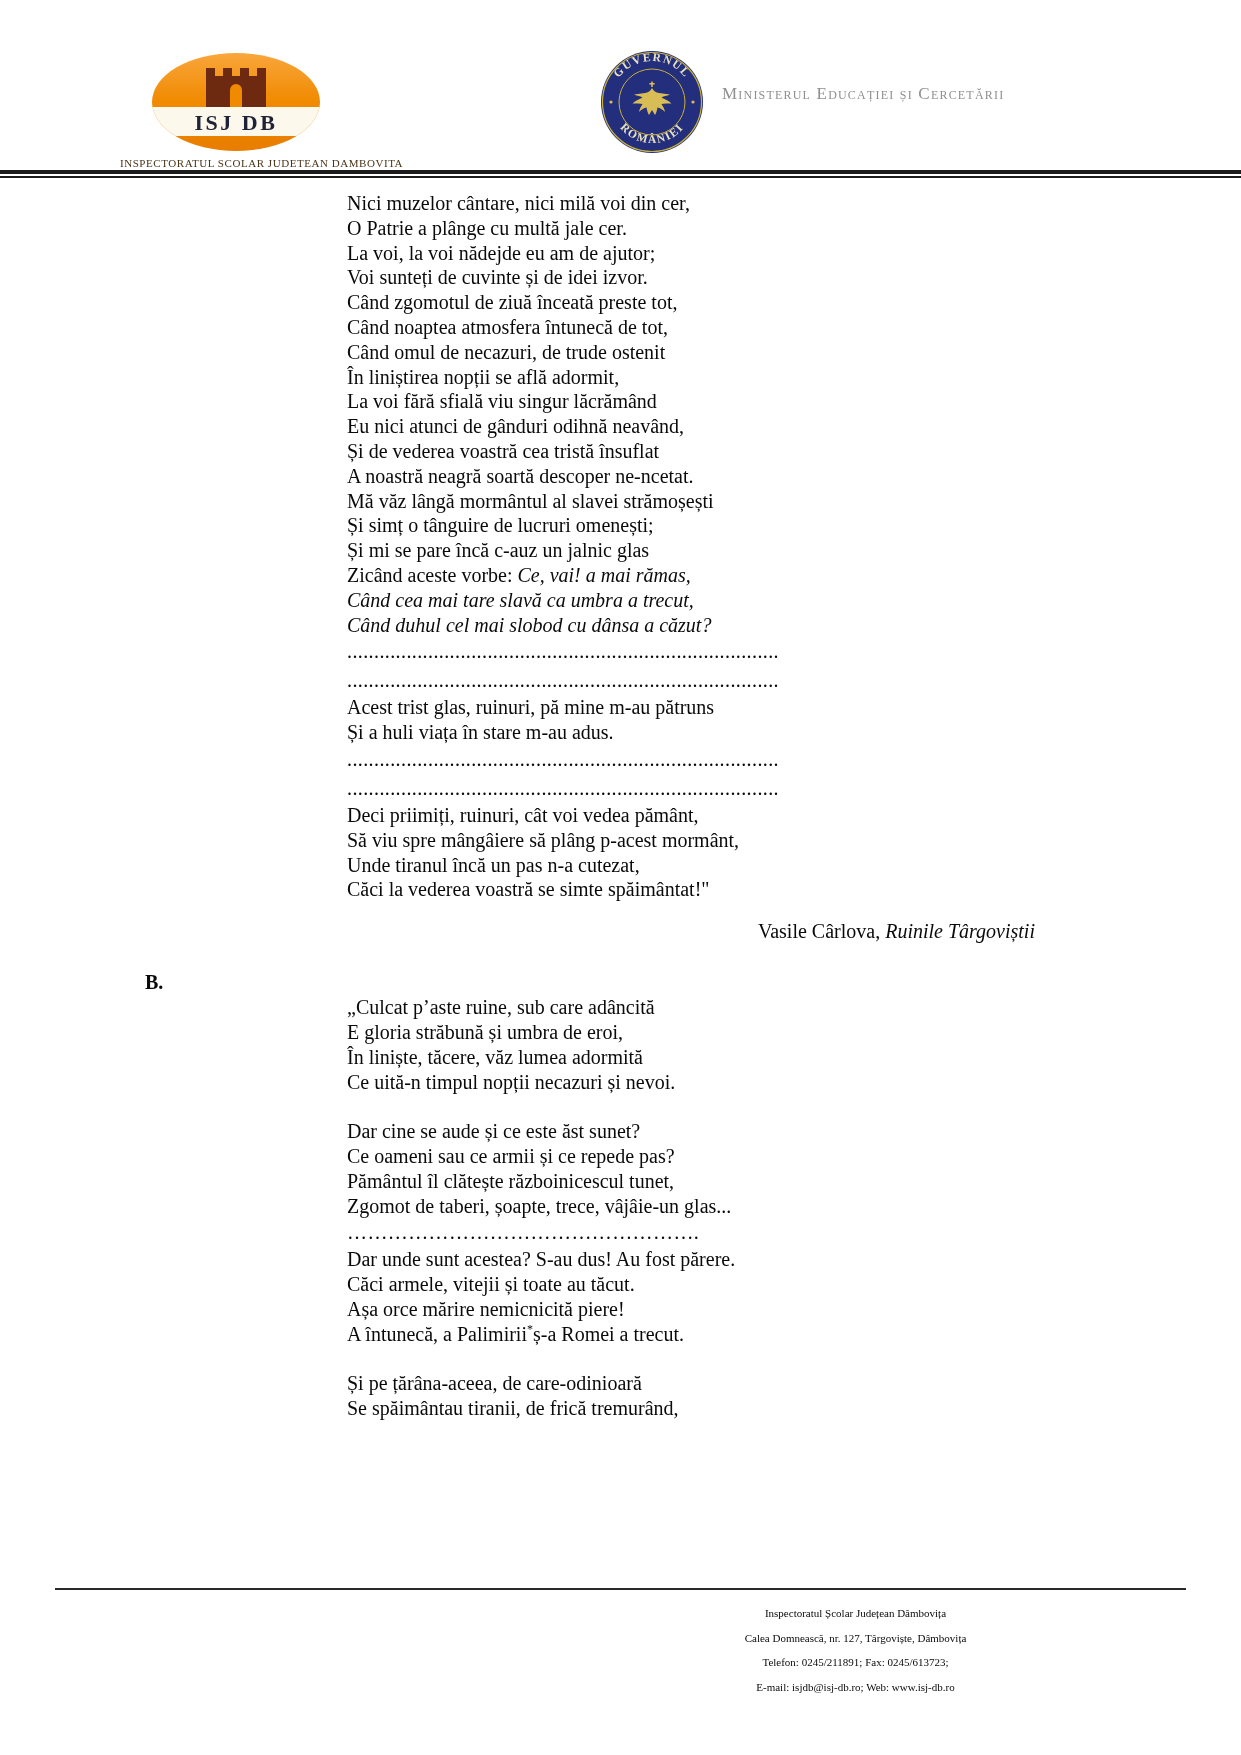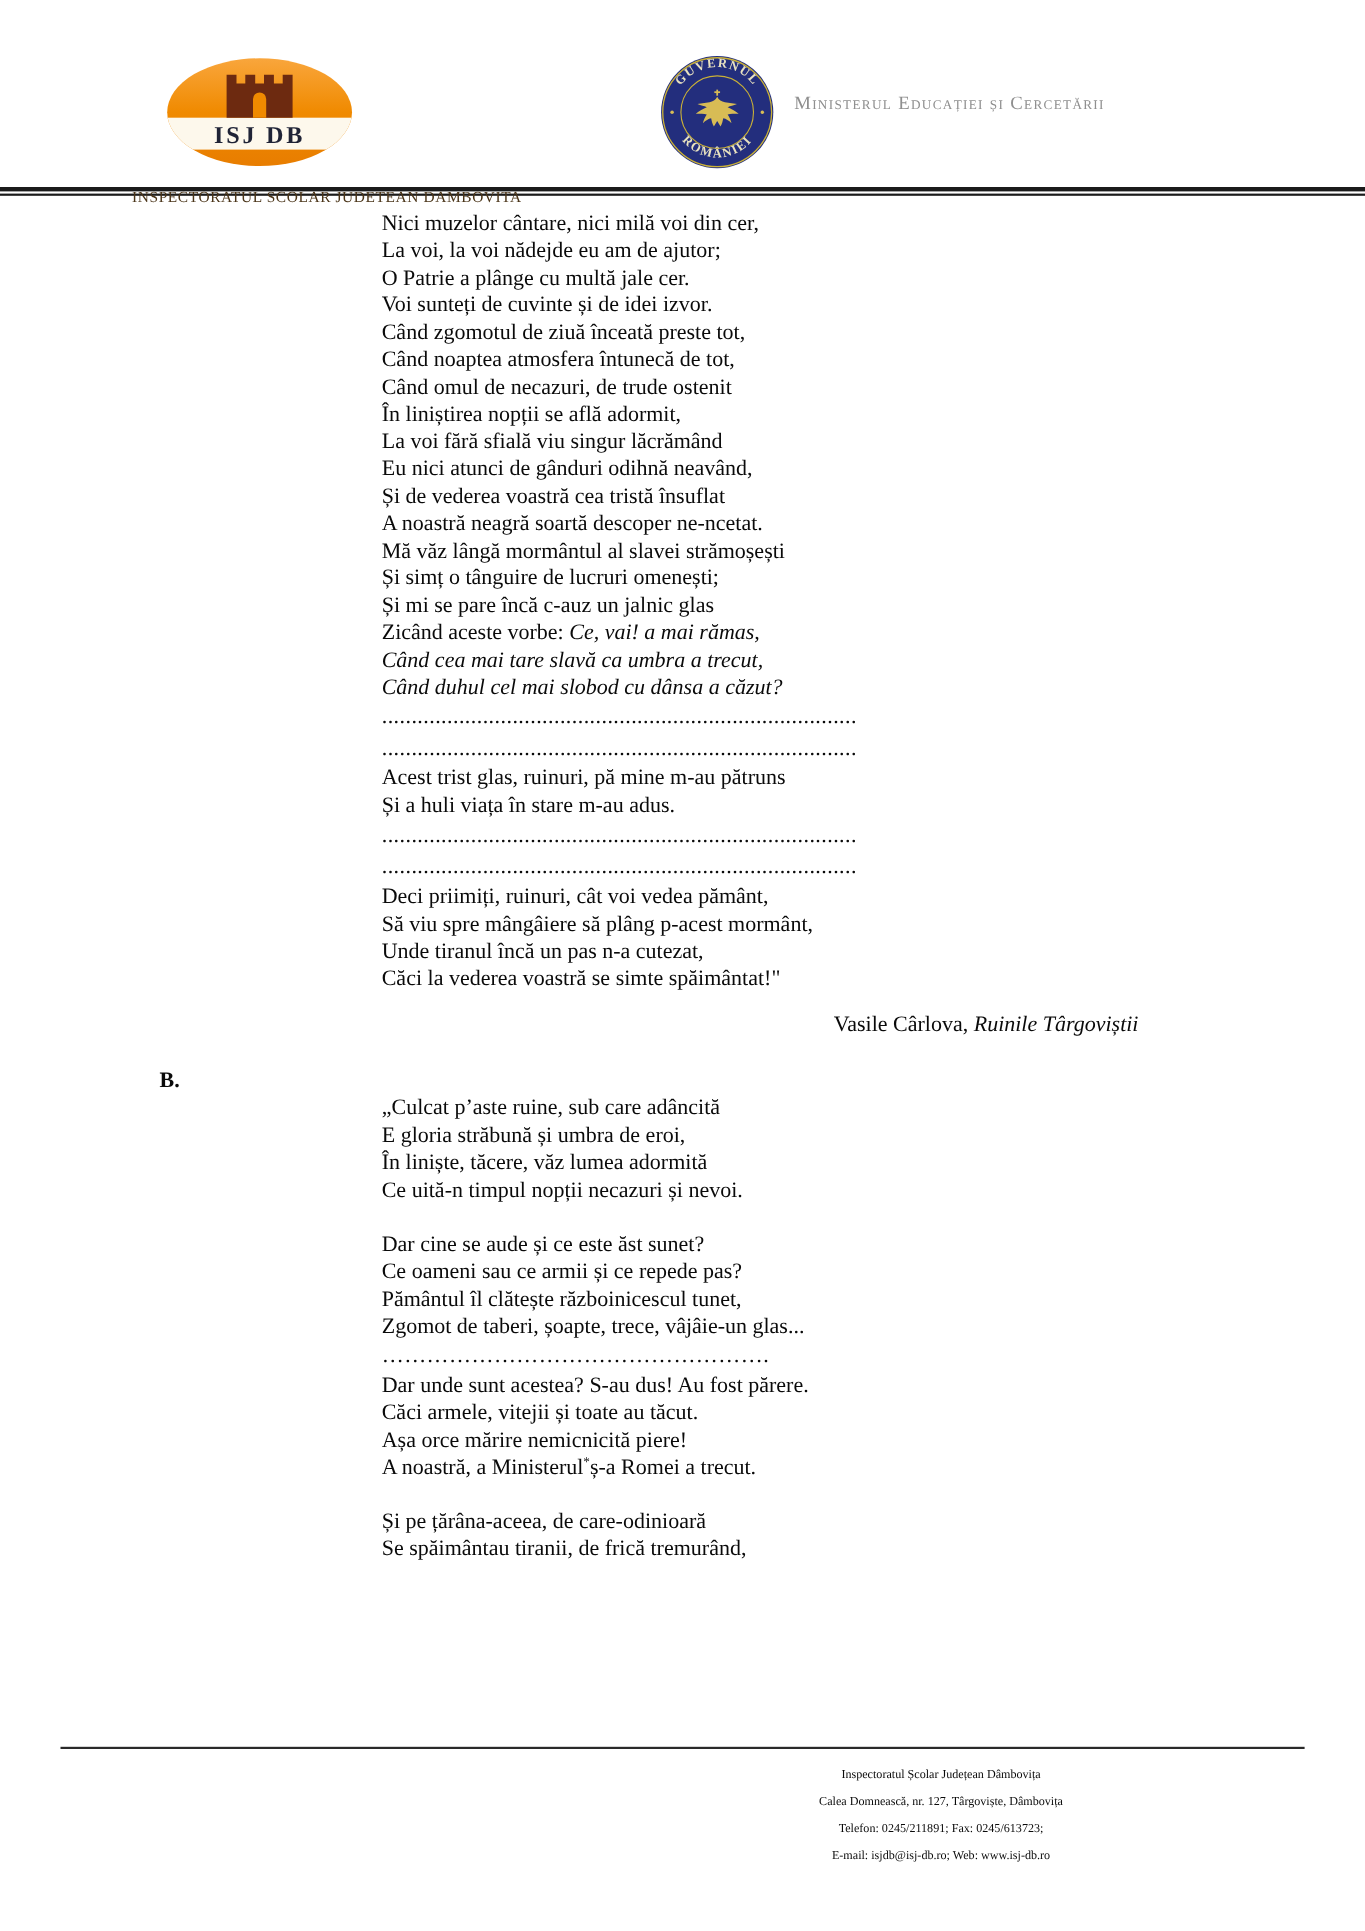--- a/index.html
+++ b/index.html
@@ -19,22 +19,22 @@
 
   .logo-left { position: absolute; left: 150px; top: 52px; width: 172px; text-align: center; }
   .logo-acronym-text {
     font-family: "Liberation Serif", serif;
     font-weight: 600;
     letter-spacing: 2.5px;
     font-size: 22px;
     fill: #1f2336;
   }
   .logo-caption {
-    width: 232px; margin-left: -30px; margin-top: 16px;
-    font-size: 14px; letter-spacing: 0.55px; white-space: nowrap;
+    width: 232px; margin-left: -30px; margin-top: 1px;
+    font-size: 11px; letter-spacing: 0.55px; white-space: nowrap;
     color: #4a3418; text-align: left;
   }
 
   .seal { position: absolute; left: 600px; top: 50px; width: 104px; height: 104px; }
   .seal-text {
     font-family: "Liberation Serif", serif;
     font-size: 11.5px; letter-spacing: 1.5px; fill: #e9e2c0; font-weight: 600;
   }
 
   .ministry {
@@ -143,22 +143,22 @@
     <div class="ministry">Ministerul Educației și Cercetării</div>
   </header>
 
   <div class="double-rule"></div>
 
   <main class="content">
 
     <section class="poem">
       <div id="poem-a-lines">
           <div class="poem-line"><span>Nici muzelor cântare, nici milă voi din cer,</span></div>
+          <div class="poem-line"><span>O Patrie a plânge cu multă jale cer.</span></div>
           <div class="poem-line"><span>La voi, la voi nădejde eu am de ajutor;</span></div>
-          <div class="poem-line"><span>O Patrie a plânge cu multă jale cer.</span></div>
           <div class="poem-line"><span>Voi sunteți de cuvinte și de idei izvor.</span></div>
           <div class="poem-line"><span>Când zgomotul de ziuă înceată preste tot,</span></div>
           <div class="poem-line"><span>Când noaptea atmosfera întunecă de tot,</span></div>
           <div class="poem-line"><span>Când omul de necazuri, de trude ostenit</span></div>
           <div class="poem-line"><span>În liniștirea nopții se află adormit,</span></div>
           <div class="poem-line"><span>La voi fără sfială viu singur lăcrămând</span></div>
           <div class="poem-line"><span>Eu nici atunci de gânduri odihnă neavând,</span></div>
           <div class="poem-line"><span>Și de vederea voastră cea tristă însuflat</span></div>
           <div class="poem-line"><span>A noastră neagră soartă descoper ne-ncetat.</span></div>
           <div class="poem-line"><span>Mă văz lângă mormântul al slavei strămoșești</span></div>
@@ -194,21 +194,21 @@
           <div class="poem-line"><span>Ce uită-n timpul nopții necazuri și nevoi.</span></div>
           <div class="poem-line blank">&nbsp;</div>
           <div class="poem-line"><span>Dar cine se aude și ce este ăst sunet?</span></div>
           <div class="poem-line"><span>Ce oameni sau ce armii și ce repede pas?</span></div>
           <div class="poem-line"><span>Pământul îl clătește războinicescul tunet,</span></div>
           <div class="poem-line"><span>Zgomot de taberi, șoapte, trece, vâjâie-un glas...</span></div>
           <div class="poem-line dots"><span>…………………………………………….</span></div>
           <div class="poem-line"><span>Dar unde sunt acestea? S-au dus! Au fost părere.</span></div>
           <div class="poem-line"><span>Căci armele, vitejii și toate au tăcut.</span></div>
           <div class="poem-line"><span>Așa orce mărire nemicnicită piere!</span></div>
-          <div class="poem-line"><span>A noastră, a Ministerul</span><sup>*</sup><span>ș-a Romei a trecut.</span></div>
+          <div class="poem-line"><span>A întunecă, a Palimirii</span><sup>*</sup><span>ș-a Romei a trecut.</span></div>
           <div class="poem-line blank">&nbsp;</div>
           <div class="poem-line"><span>Și pe țărâna-aceea, de care-odinioară</span></div>
           <div class="poem-line"><span>Se spăimântau tiranii, de frică tremurând,</span></div>
         </div>
     </section>
 
   </main>
 
   <div class="footer-rule"></div>
   <footer class="footer">

